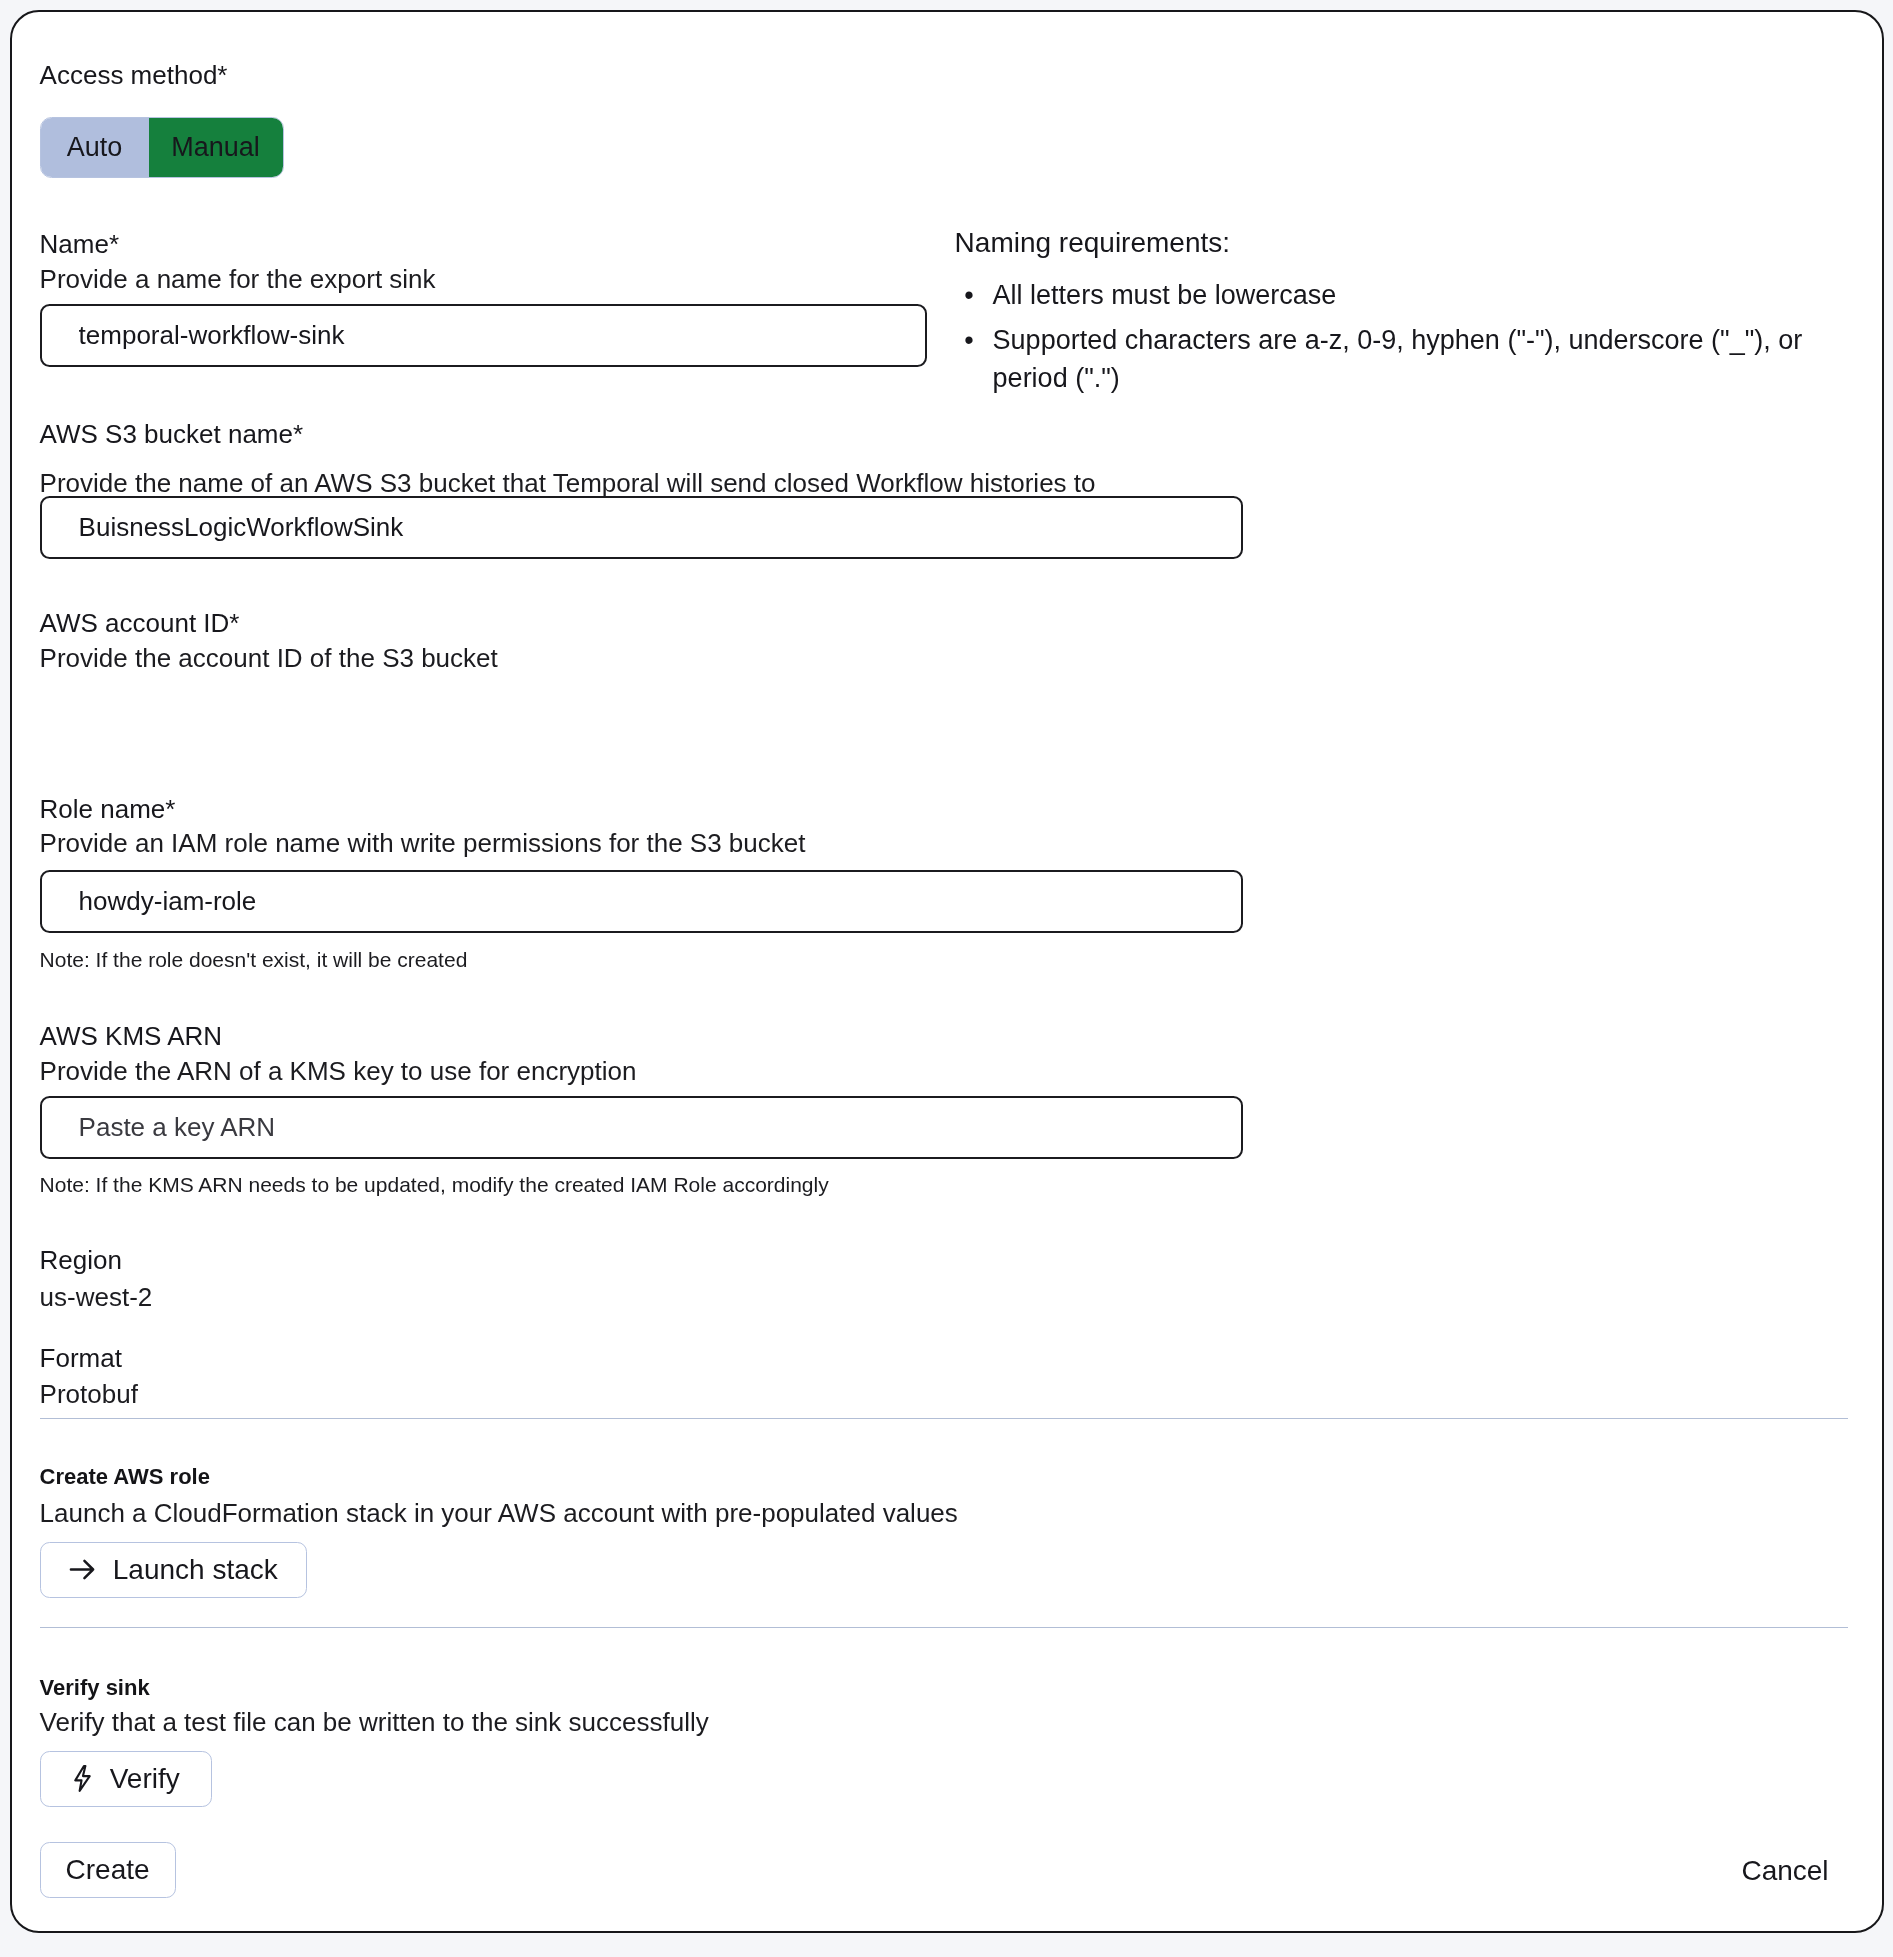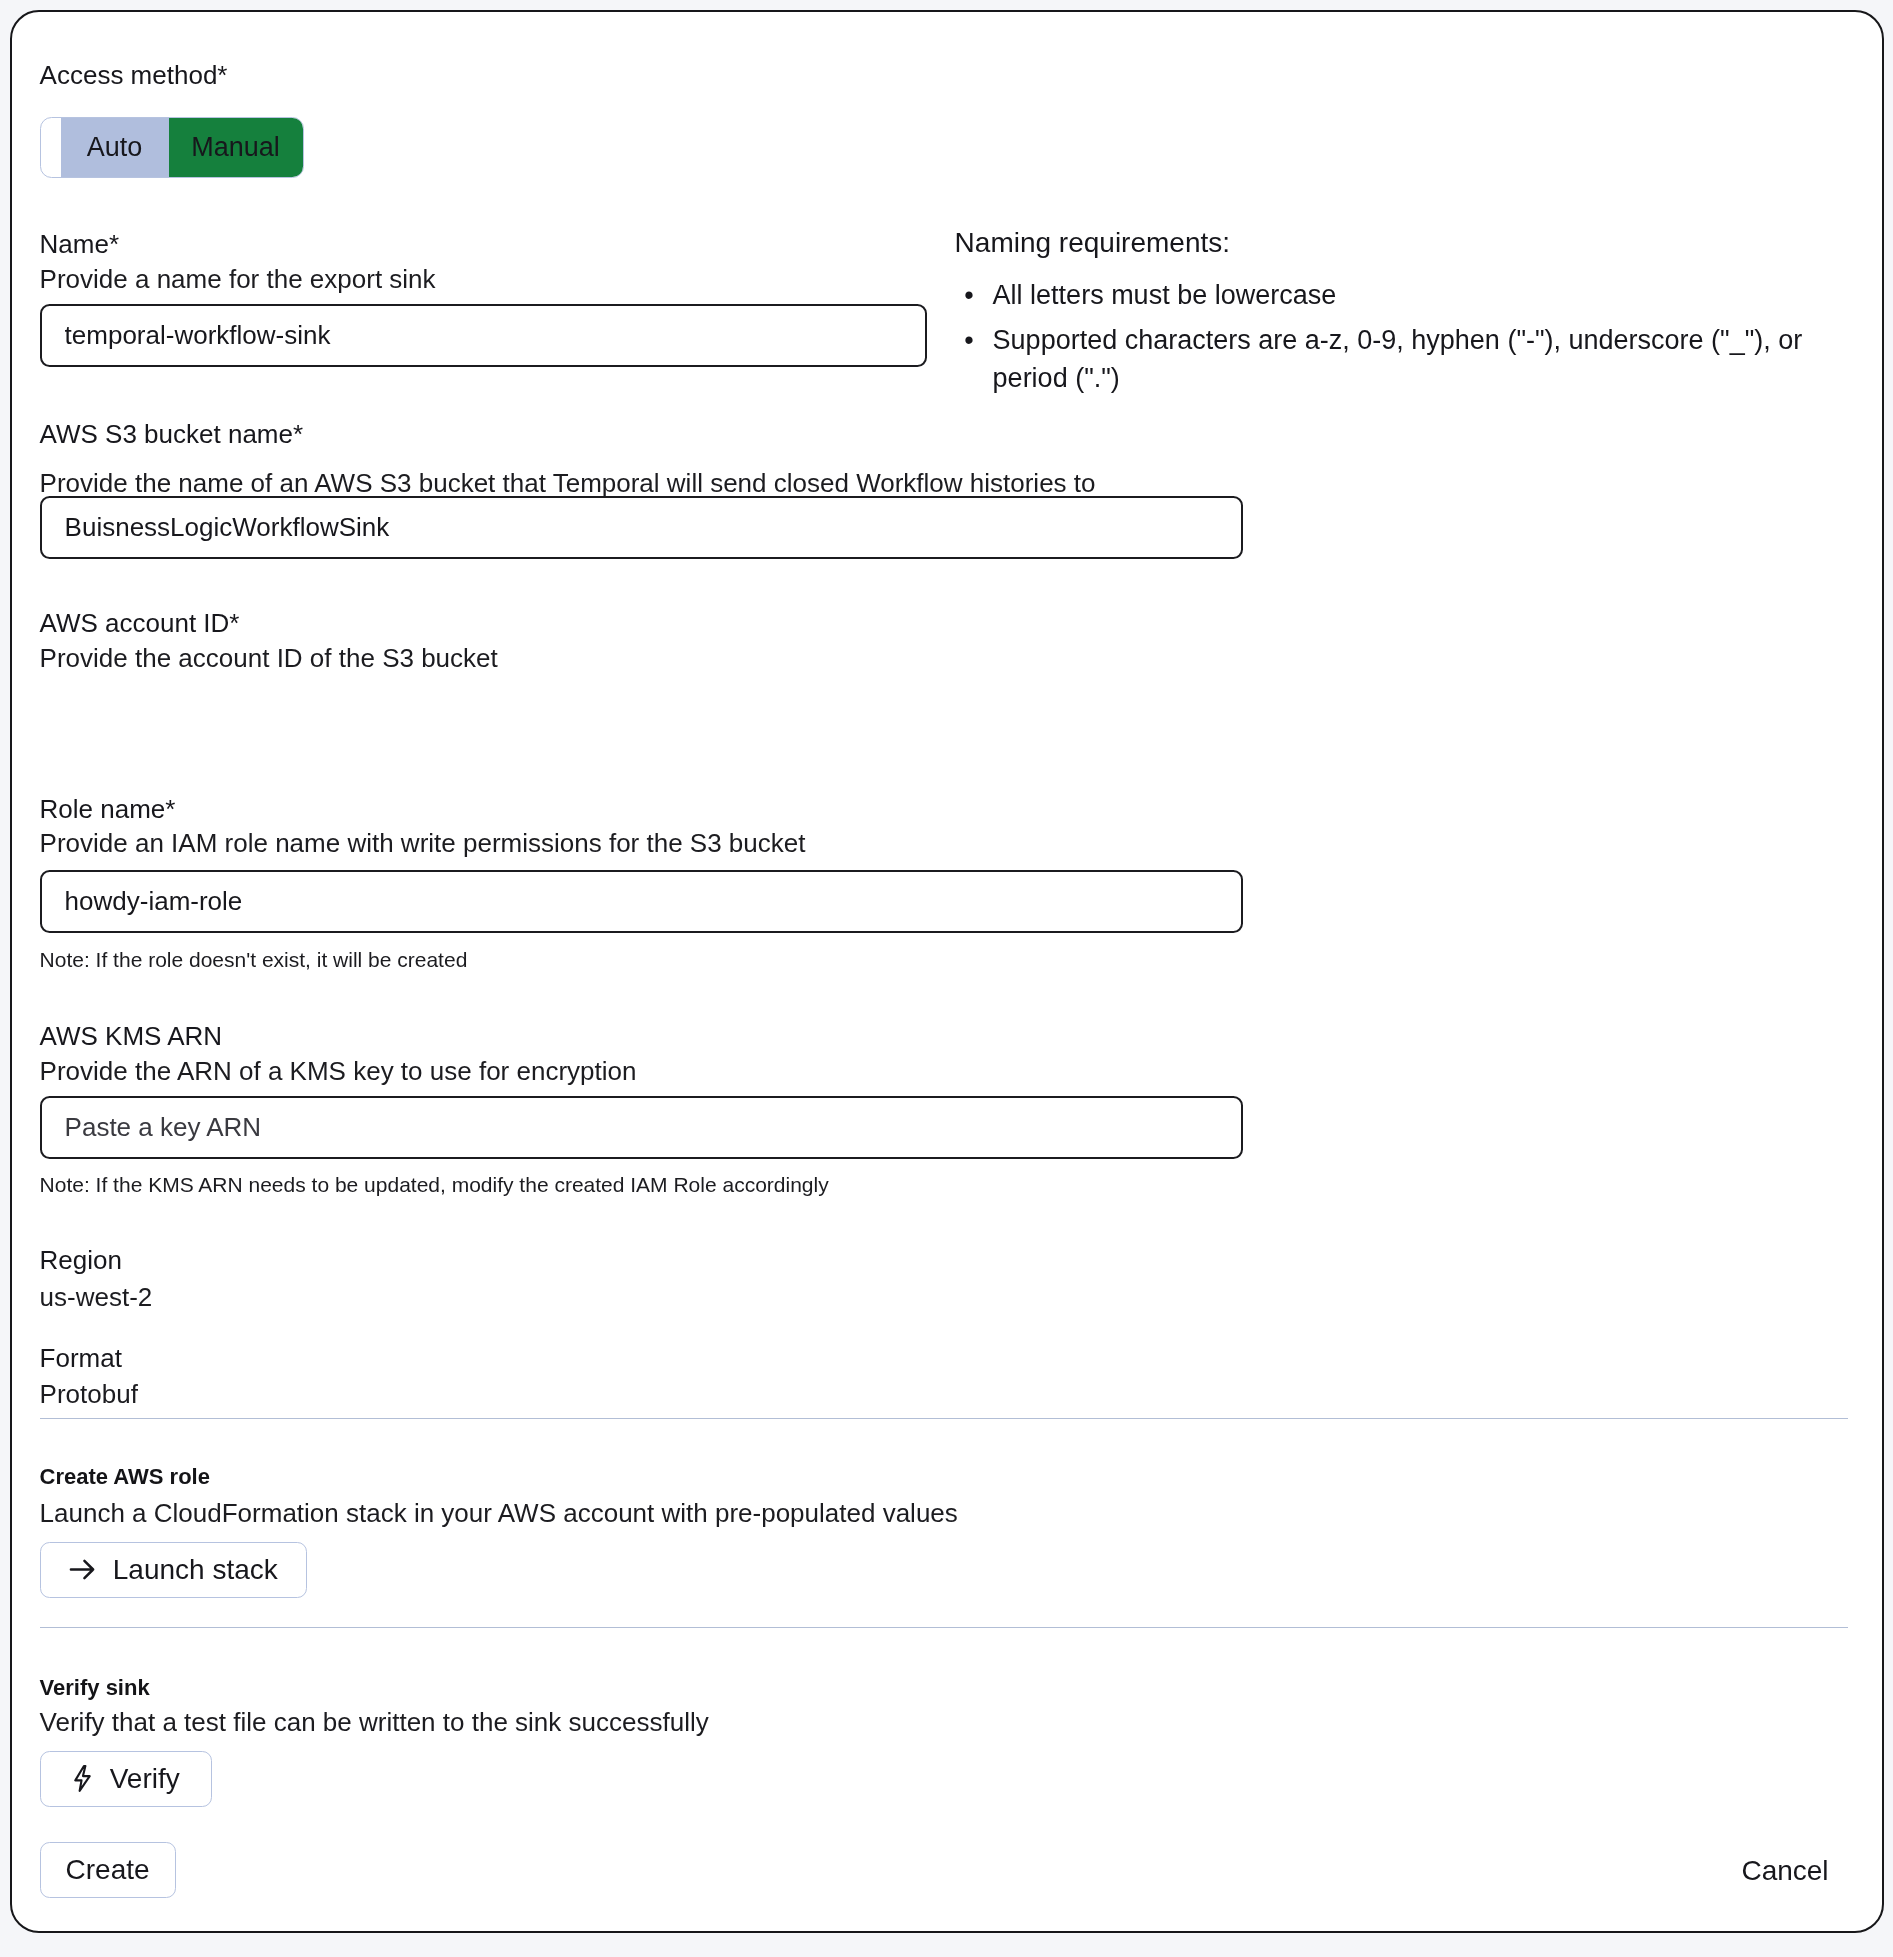--- a/index.html
+++ b/index.html
@@ -23,21 +23,21 @@
   .field-desc  { font-size: 26px; line-height: 34px; color: #1c1c20; }
   .bold-title  { font-size: 22px; line-height: 32.5px; font-weight: 700; color: #141417; }
   .note-text   { font-size: 21px; line-height: 27px; color: #1c1c20; }
 
   .text-input {
     border: 2.9px solid #1b1b1f;
     border-radius: 9.6px;
     height: 63px;
     font-size: 26px;
     color: #17171c;
-    padding: 0 23px;
+    padding: 0 37px;
     background: #fff;
     font-family: "Liberation Sans", "DejaVu Sans", sans-serif;
     outline: none;
     width: 100%;
   }
   .text-input::placeholder { color: #3a3a40; opacity: 1; }
 
   
   .segmented {
     display: inline-flex;
@@ -104,21 +104,21 @@
   }
   .btn-icon { display: inline-flex; align-items: center; }
 </style>
 </head>
 <body>
 
 <div class="card">
 
   <div class="abs field-label" style="left:28px; top:47px;">Access method*</div>
 
-  <div class="abs segmented" style="left:28px; top:105px;padding-left:20px;">
+  <div class="abs segmented" style="left:28px; top:105px;">
     <div class="segment selected" style="width:108px;">Auto</div>
     <div class="segment unselected" style="width:134px;">Manual</div>
   </div>
 
   <div class="abs field-label" style="left:28px; top:216px;">Name*</div>
   <div class="abs field-desc" style="left:28px; top:250px;">Provide a name for the export sink</div>
   <input class="abs text-input" style="left: 28px; top: 292px; width: 887px;" value="temporal-workflow-sink">
 
   <div class="abs" style="left:943px; top:213px; width:894px;">
     <div class="nr-title">Naming requirements:</div>

